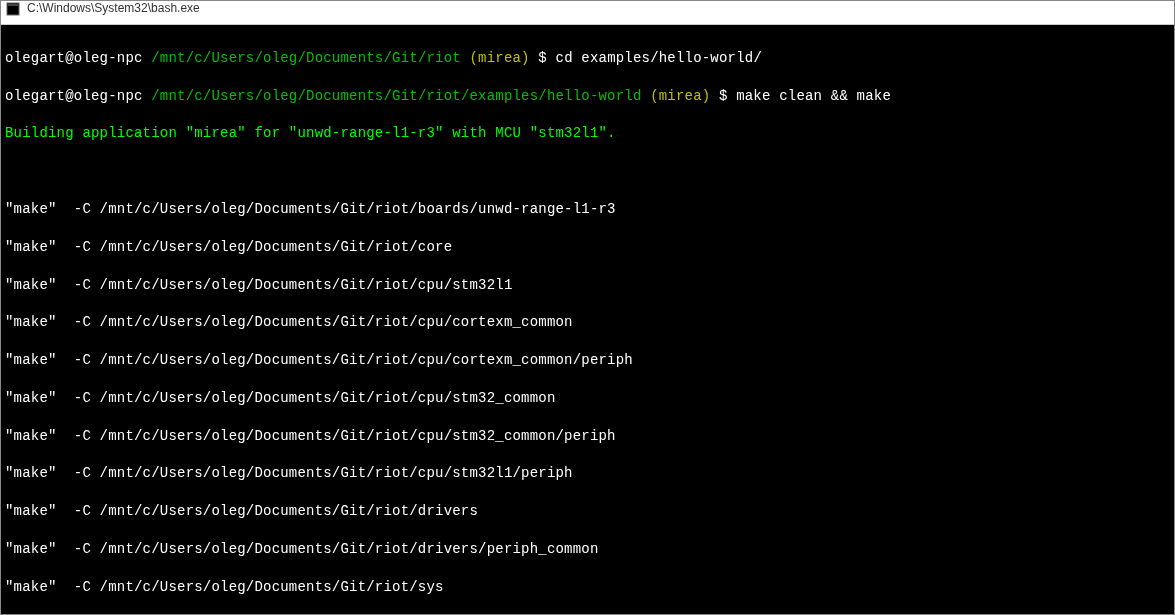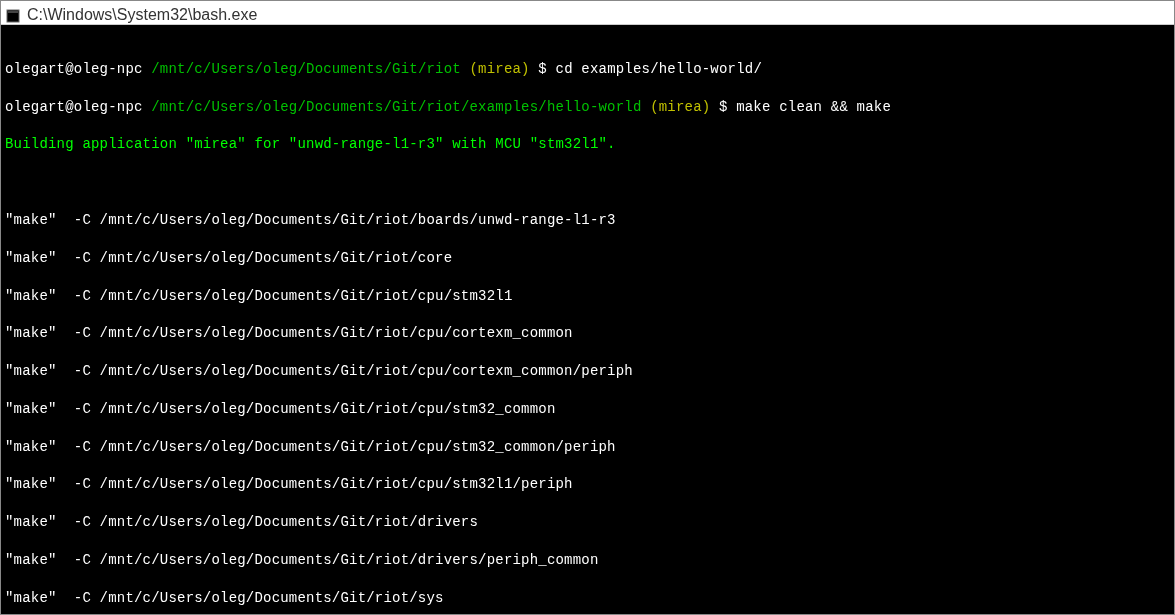--- a/index.html
+++ b/index.html
@@ -10,38 +10,38 @@
       width: 1175px;
       height: 615px;
       overflow: hidden;
       border: 1px solid #888;
     }
     .titlebar {
       height: 24px;
       background: #fff;
       border-bottom: 1px solid #ccc;
       display: flex;
-      align-items: flex-end;
+      align-items: flex-start;
       padding: 0 4px;
       font-family: "Segoe UI", sans-serif;
-      font-size: 16px;
+      font-size: 12px;
       color: #333;
     }
     .titlebar .app-icon {
       width: 16px;
       height: 16px;
       margin-right: 6px;
       display: inline-flex;
       align-items: center;
       justify-content: center;
     }
     .terminal {
       background: #000;
       color: #fff;
-      padding: 16px 4px;
+      padding: 5px 4px;
       height: calc(100% - 24px);
       line-height: 1.35;
       white-space: pre;
       letter-spacing: 0.2px;
     }
     .user { color: #fff; }
     .path { color: #00c000; }
     .branch { color: #c0c000; }
     .prompt-sym { color: #fff; }
     .cmd { color: #fff; }

